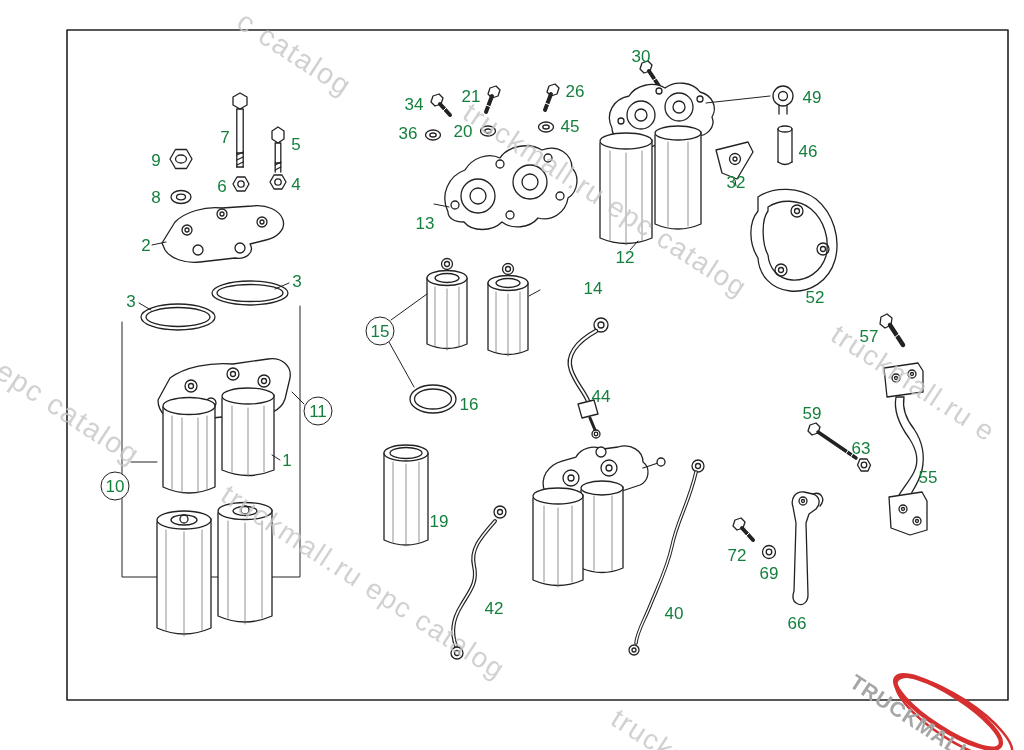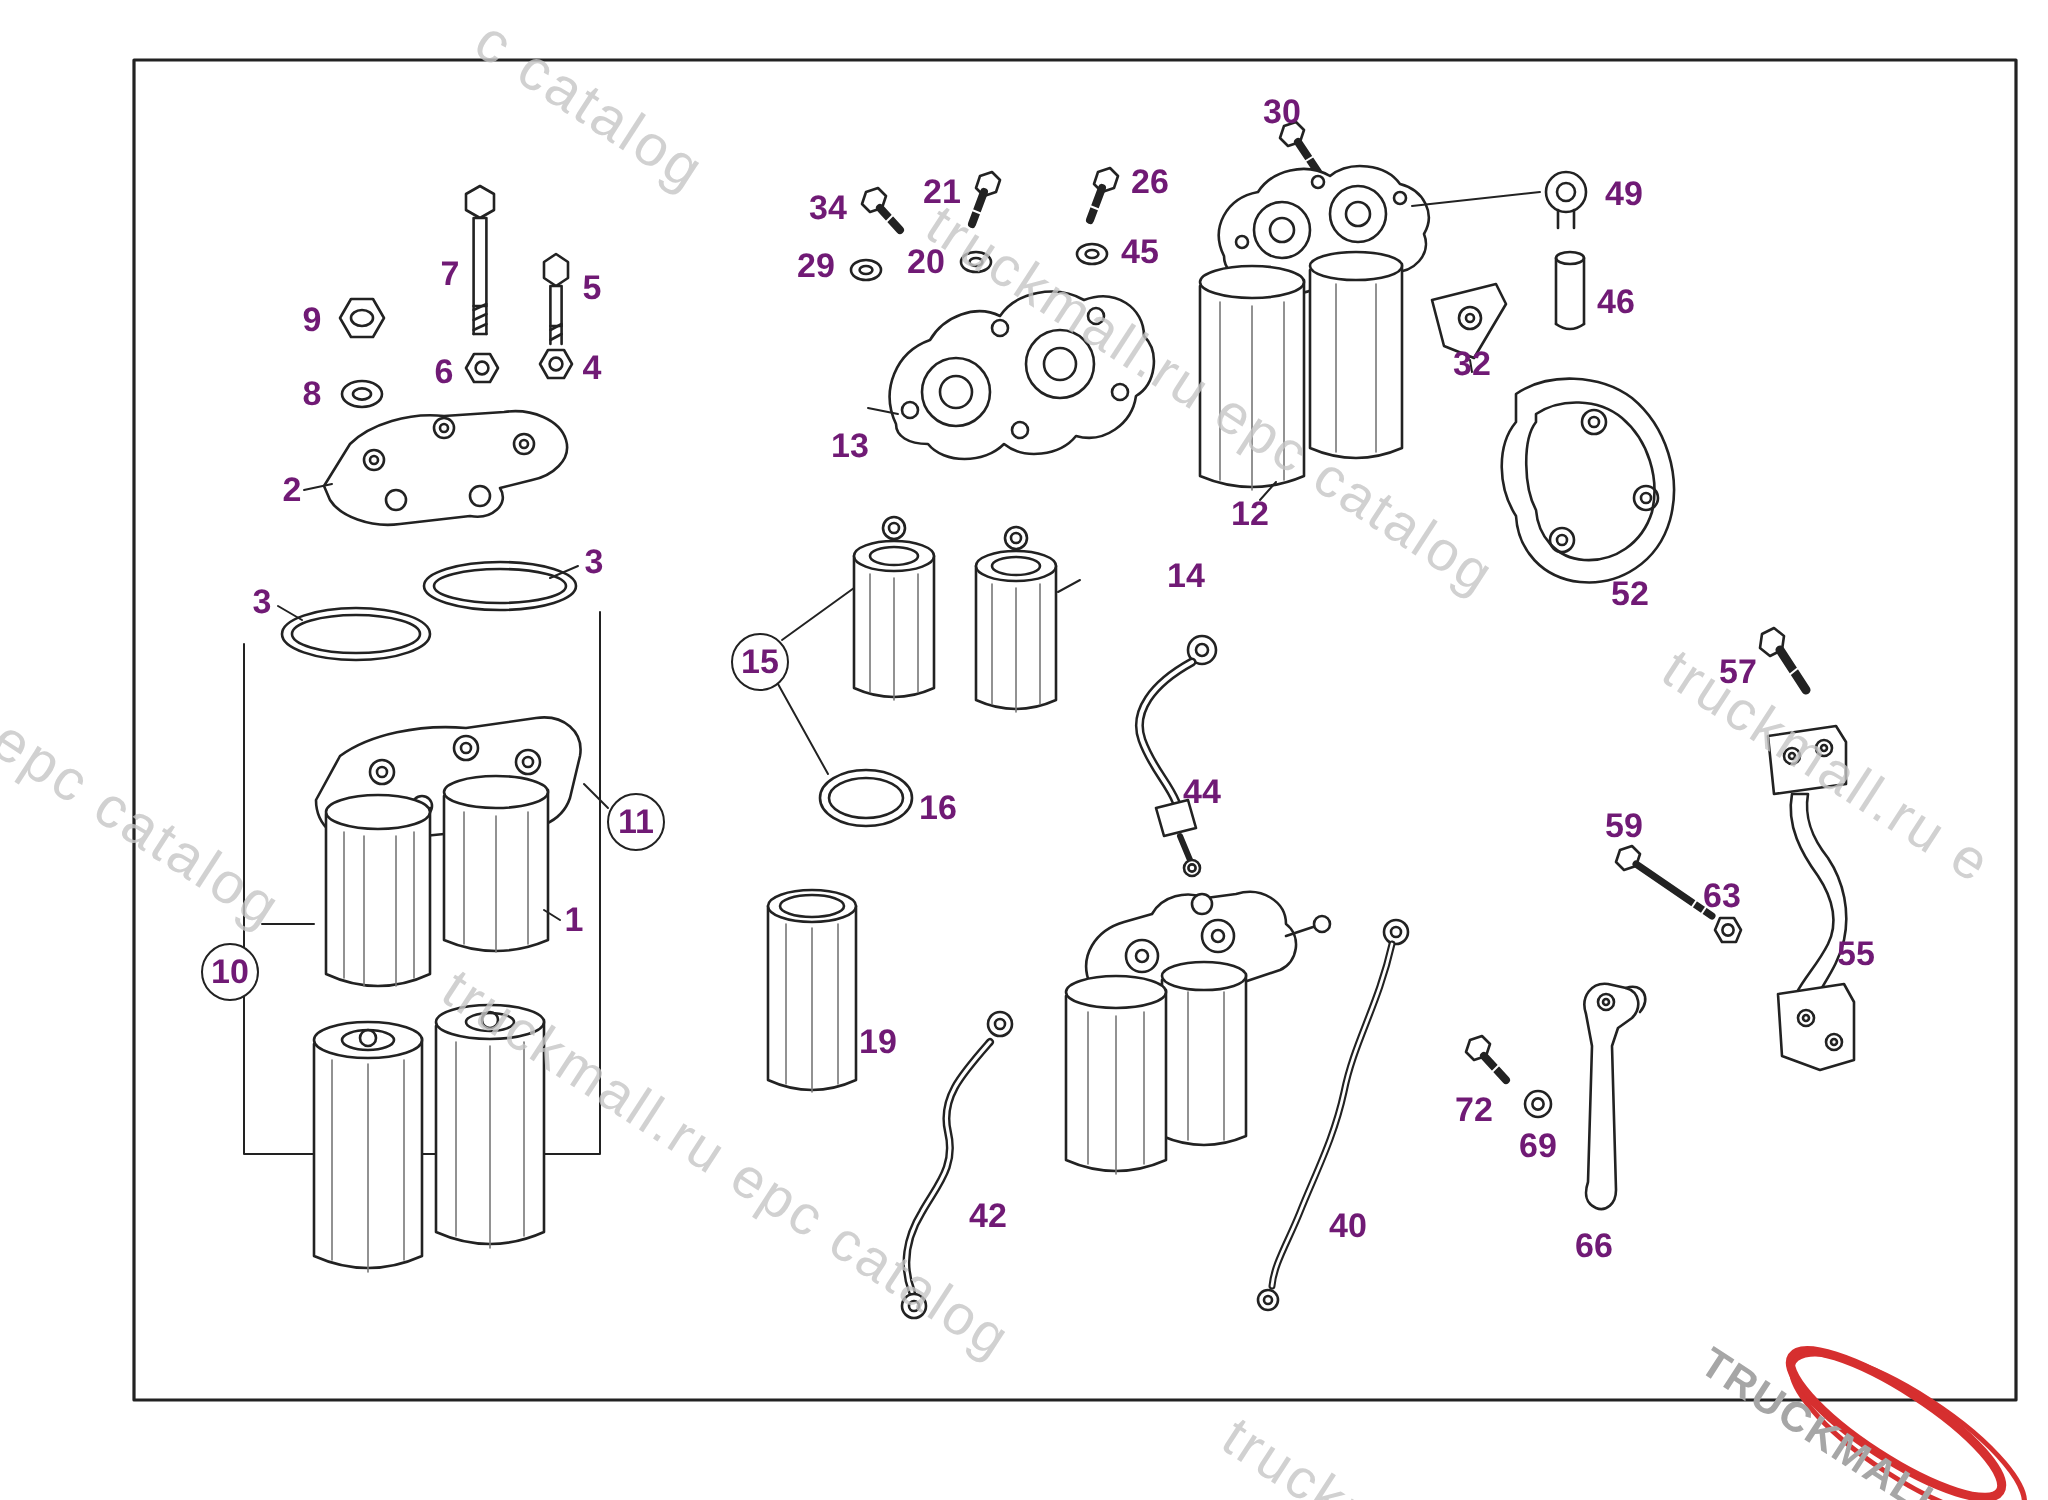--- a/index.html
+++ b/index.html
@@ -2,21 +2,21 @@
 <html><head>
 <meta charset="utf-8">
 <style>
   html,body{margin:0;padding:0;background:#ffffff;}
   #canvas{position:relative;width:1024px;height:750px;background:#ffffff;overflow:hidden;
           font-family:"Liberation Sans",sans-serif;}
   #art{position:absolute;left:0;top:0;z-index:2;}
   #wm-layer{position:absolute;left:0;top:0;width:100%;height:100%;z-index:3;pointer-events:none;}
   #label-layer{position:absolute;left:0;top:0;width:100%;height:100%;z-index:4;pointer-events:none;}
   .wm{position:absolute;transform-origin:0 50%;letter-spacing:1.5px;opacity:.8;white-space:nowrap;}
-  .plabel{position:absolute;transform:translate(-50%,-50%);font-size:17px;color:#701a75;line-height:1;font-weight:bold;}
+  .plabel{position:absolute;transform:translate(-50%,-50%);font-size:17px;color:#15803d;line-height:1;}
   .plabel.circled{width:29px;height:29px;border:1.5px solid #222;border-radius:50%;
           display:flex;align-items:center;justify-content:center;background:#fff;box-sizing:border-box;}
   #logo{position:absolute;z-index:5;transform-origin:0 50%;font-weight:bold;font-size:21px;
         letter-spacing:1px;white-space:nowrap;}
 </style>
 </head>
 <body>
 
 <div id="canvas">
 
@@ -394,21 +394,21 @@
       <div class="plabel" style="left: 156px; top: 160px;">9</div>
       <div class="plabel" style="left: 222px; top: 186px;">6</div>
       <div class="plabel" style="left: 296px; top: 184px;">4</div>
       <div class="plabel" style="left: 156px; top: 197px;">8</div>
       <div class="plabel" style="left: 146px; top: 245px;">2</div>
       <div class="plabel" style="left: 131px; top: 301px;">3</div>
       <div class="plabel" style="left: 297px; top: 281px;">3</div>
       <div class="plabel" style="left: 414px; top: 104px;">34</div>
       <div class="plabel" style="left: 471px; top: 96px;">21</div>
       <div class="plabel" style="left: 575px; top: 91px;">26</div>
-      <div class="plabel" style="left: 408px; top: 133px;">29</div>
+      <div class="plabel" style="left: 408px; top: 133px;">36</div>
       <div class="plabel" style="left: 463px; top: 131px;">20</div>
       <div class="plabel" style="left: 570px; top: 126px;">45</div>
       <div class="plabel" style="left: 425px; top: 204px; margin-top: 19px;">13</div>
       <div class="plabel" style="left: 641px; top: 56px;">30</div>
       <div class="plabel" style="left: 812px; top: 97px;">49</div>
       <div class="plabel" style="left: 808px; top: 151px;">46</div>
       <div class="plabel" style="left: 736px; top: 182px;">32</div>
       <div class="plabel" style="left: 625px; top: 257px;">12</div>
       <div class="plabel" style="left: 815px; top: 297px;">52</div>
       <div class="plabel" style="left: 576px; top: 288px; margin-left: 17px;">14</div>

